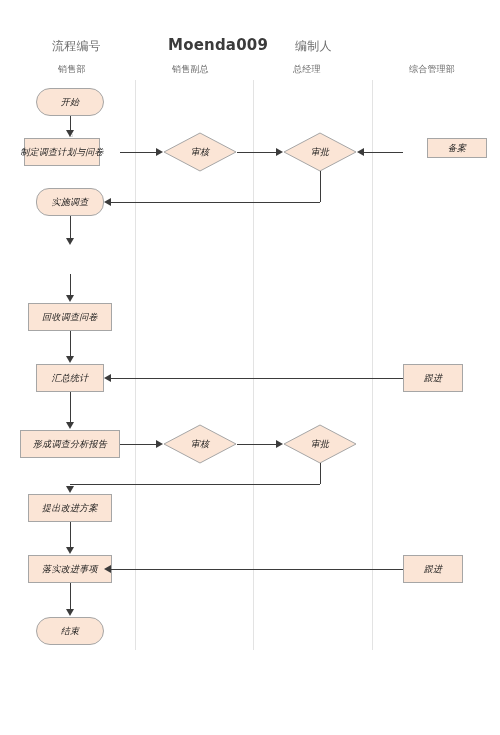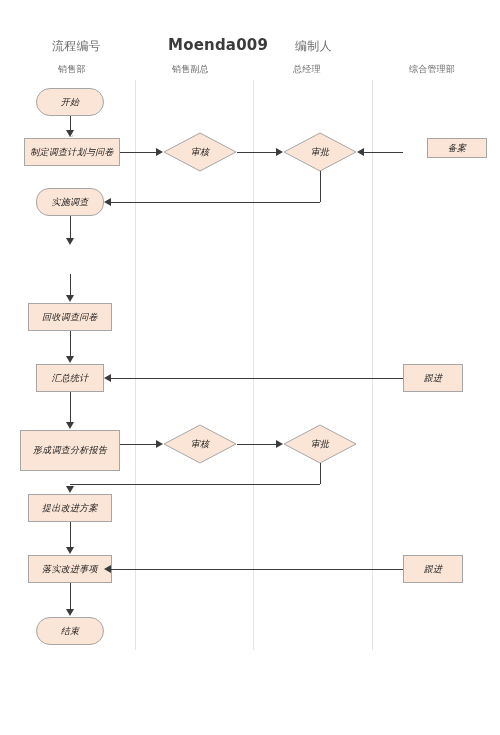--- a/index.html
+++ b/index.html
@@ -124,21 +124,21 @@
 
   <div class="hdr lane" style="left:58px; top:63px;">销售部</div>
   <div class="hdr lane" style="left:172px; top:63px;">销售副总</div>
   <div class="hdr lane" style="left:293px; top:63px;">总经理</div>
   <div class="hdr lane" style="left:409px; top:63px;">综合管理部</div>
 
   <div class="node terminator" style="left:36px; top:88px; width:68px; height:28px;">
     <span>开始</span>
   </div>
 
-  <div class="node" style="left:24px; top:138px; width:96px; height:28px;">
+  <div class="node" style="left:24px; top:138px; width:76px; height:28px;">
     <span>制定调查计划与问卷</span>
   </div>
   <div class="tiny-mark" style="left:69px; top:131px;">▫</div>
 
   <div class="node diamond-wrap" style="left:163px; top:132px; width:74px; height:40px;">
     <svg class="diamond-shape" viewBox="0 0 74 40" preserveAspectRatio="none">
       <polygon points="37,1 73,20 37,39 1,20" fill="#fbe5d6" stroke="#a6a6a6" stroke-width="1"></polygon>
     </svg>
     <span class="diamond-label">审核</span>
   </div>
@@ -164,21 +164,21 @@
   </div>
 
   <div class="node" style="left:36px; top:364px; width:68px; height:28px;">
     <span>汇总统计</span>
   </div>
 
   <div class="node" style="left:403px; top:364px; width:60px; height:28px;">
     <span>跟进</span>
   </div>
 
-  <div class="node" style="left:20px; top:430px; width:100px; height:41px;">
+  <div class="node" style="left:20px; top:430px; width:100px; height:28px;">
     <span>形成调查分析报告</span>
   </div>
 
   <div class="node diamond-wrap" style="left:163px; top:424px; width:74px; height:40px;">
     <svg class="diamond-shape" viewBox="0 0 74 40" preserveAspectRatio="none">
       <polygon points="37,1 73,20 37,39 1,20" fill="#fbe5d6" stroke="#a6a6a6" stroke-width="1"></polygon>
     </svg>
     <span class="diamond-label">审核</span>
   </div>
 

